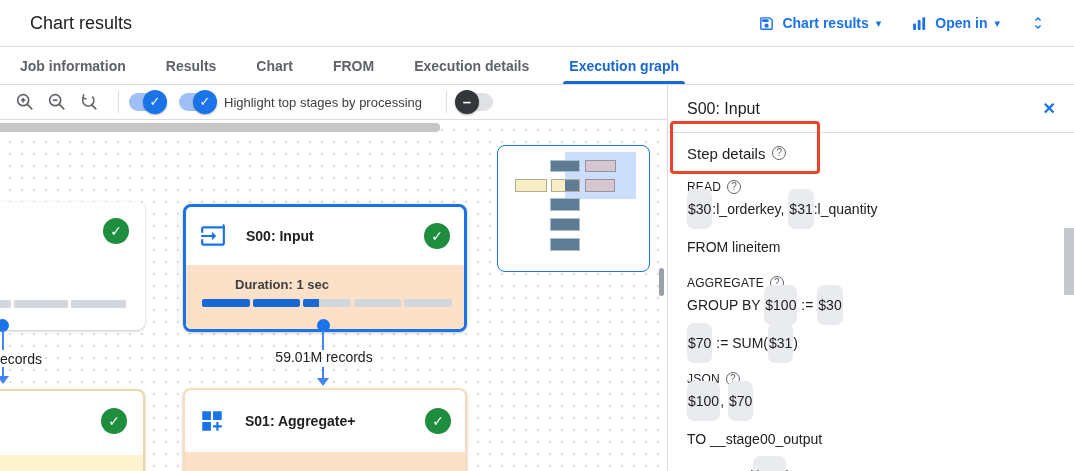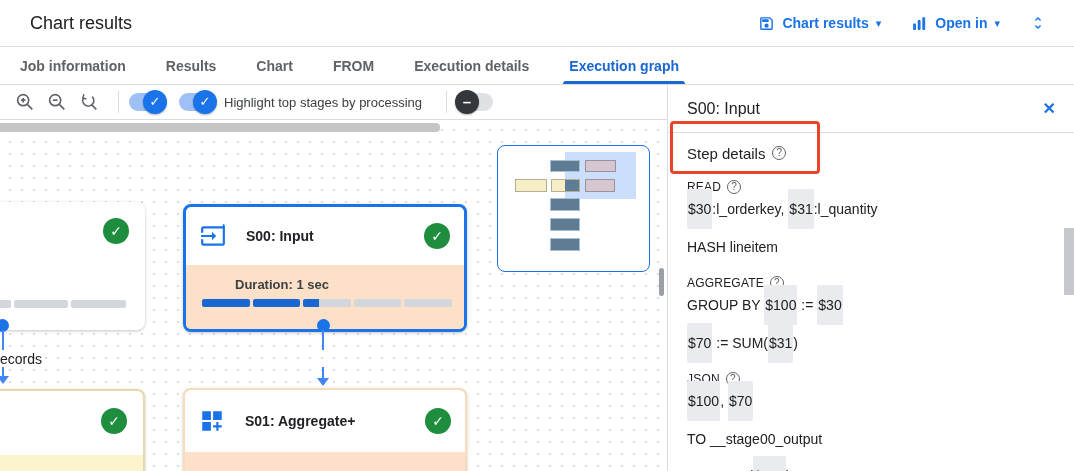--- a/index.html
+++ b/index.html
@@ -110,21 +110,21 @@
   .red-box{position:absolute; left:2px; top:36px; width:150px; height:53px;
     border:3px solid var(--annotation-red); border-radius:4px; pointer-events:none; z-index:5;}
   .panel-body{padding:8px 30px 0 19px;}
   .step-details-row{display:flex; align-items:center; gap:7px; font-size:15px; color:var(--text-primary); height:24px;}
   .help-icon{width:14px; height:14px; border:1.4px solid var(--text-secondary); border-radius:50%;
     color:var(--text-secondary); font-size:10px; line-height:12px; text-align:center; display:inline-block; flex:none; cursor:pointer;}
   #panel-sections{margin-top:15px;}
   .psec{margin-bottom:20px;}
   .plabel{display:flex; align-items:center; gap:6px; font-size:12px; color:var(--text-primary); margin-bottom:7px; letter-spacing:.2px;}
   .pline{font-size:14px; color:var(--text-primary); line-height:1.25;}
-  .hl{background:var(--token-highlight); border-radius:1px; padding:12px 1px;}
+  .hl{background:var(--token-highlight); border-radius:7px; padding:12px 1px;}
   .vscroll-panel{position:absolute; right:0; top:143px; width:10px; height:67px; background:#c4c7cb;}
 </style>
 </head>
 <body>
 
 <div class="page">
 
   <header class="app-header">
     <div class="page-title">Chart results</div>
     <div class="header-actions">
@@ -238,20 +238,21 @@
             <i class="b"></i>
             <i class="p"></i>
             <i></i>
             <i></i>
           </div>
       </div>
     </div>
 
     <span class="cdot" style="left:317px; top:199px;"></span>
     <span class="cline" style="left:322px; top:210px; height:20px;"></span>
+    <div class="records" style="left:244px; top:229px; width:160px; text-align:center;">59.01M records</div>
     <span class="cline" style="left:322px; top:247px; height:11px;"></span>
     <span class="carrow" style="left:317px; top:258px;"></span>
 
     <span class="cdot" style="left:-4px; top:199px;"></span>
     <span class="cline" style="left:2px; top:210px; height:20px;"></span>
     <div class="records" style="left:0; top:231px;">ecords</div>
     <span class="cline" style="left:2px; top:247px; height:9px;"></span>
     <span class="carrow" style="left:-3px; top:256px;"></span>
 
     <div class="stage-card card-bl">
@@ -303,21 +304,21 @@
       </div>
       <div id="panel-sections">
           <div class="psec">
             <div class="plabel">
               <span>READ</span>
               <span class="help-icon">?</span>
             </div>
             <div class="pline"><span class="hl">$30</span><span>:l_orderkey, </span><span class="hl">$31</span><span>:l_quantity</span></div>
           </div>
           <div class="psec">
-            <div class="pline"><span>HASH lineitem</span></div>
+            <div class="pline"><span>FROM lineitem</span></div>
           </div>
           <div class="psec">
             <div class="plabel">
               <span>AGGREGATE</span>
               <span class="help-icon">?</span>
             </div>
             <div class="pline"><span>GROUP BY </span><span class="hl">$100</span><span> := </span><span class="hl">$30</span></div>
           </div>
           <div class="psec">
             <div class="pline"><span class="hl">$70</span><span> := SUM(</span><span class="hl">$31</span><span>)</span></div>

